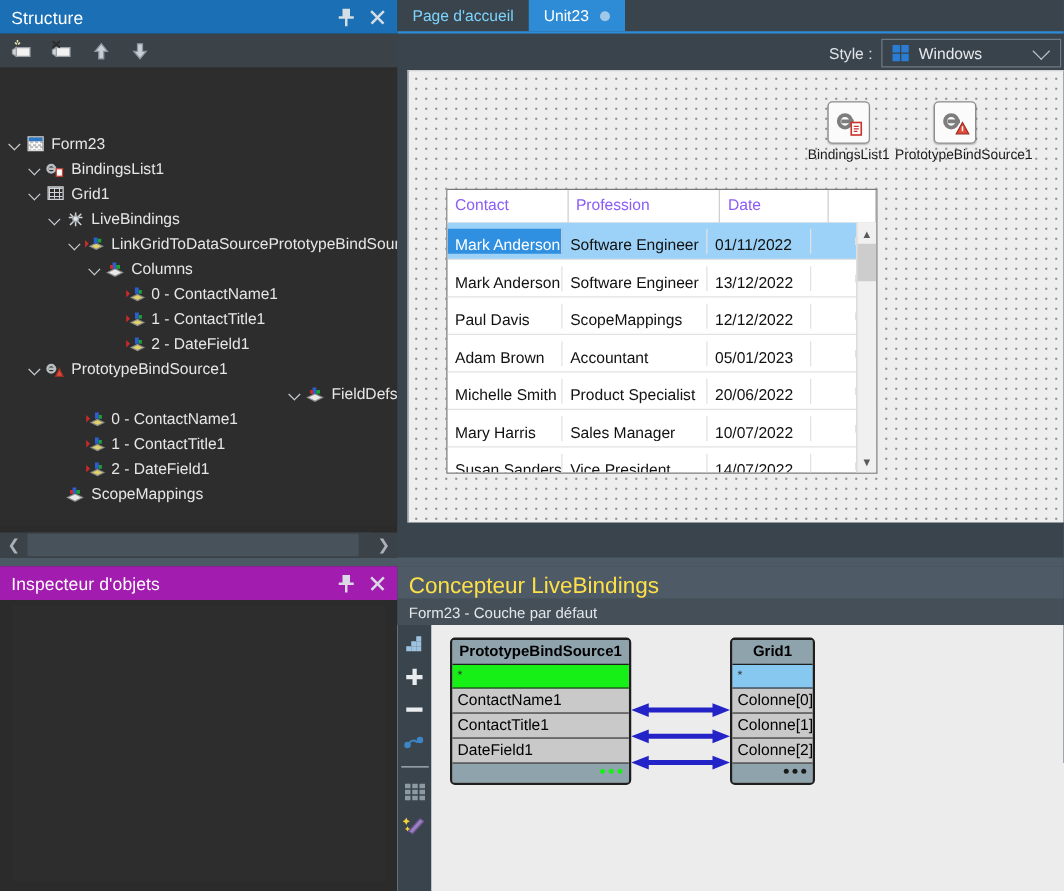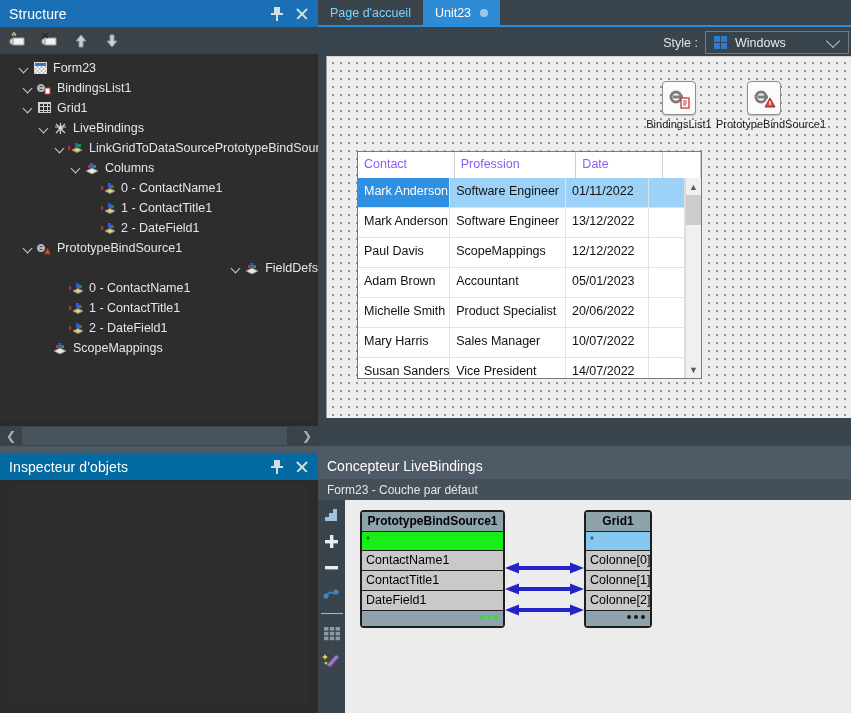--- a/index.html
+++ b/index.html
@@ -14,21 +14,21 @@
   .root{position:relative;width:851px;height:713px;}
 
   
   .panel{position:absolute;box-sizing:border-box;}
   .panel-title{
     height:27px;display:flex;align-items:center;
     padding-left:9px;font-size:14px;color:#ffffff;
     letter-spacing:.1px;
   }
   .panel-title.active{background:#1a6fb5;}
-  .panel-title.inactive{background:#0369a1;}
+  .panel-title.inactive{background:#a21caf;}
   .title-text{flex:1;}
   .title-btns{display:flex;align-items:center;gap:13px;padding-right:10px;}
   .tbtn{width:12px;height:14px;position:relative;cursor:pointer;opacity:.95;}
   .pin-ico::before{
     content:"";position:absolute;left:3px;top:0;width:6px;height:7px;
     background:#dfe4e8;
   }
   .pin-ico::after{
     content:"";position:absolute;left:5px;top:7px;width:2px;height:7px;background:#dfe4e8;
   }
@@ -137,21 +137,21 @@
     position:absolute;left:30px;top:94px;width:345px;height:228px;
     background:#ffffff;border:1px solid #7a7a7a;box-sizing:border-box;
     font-size:12px;color:#000;overflow:hidden;
   }
   .dg-head{display:flex;height:26px;background:#fff;border-bottom:1px solid #cfcfcf;}
   .dg-head .cell{
     padding:5px 0 0 6px;box-sizing:border-box;border-right:1px solid #cfcfcf;
     font-size:12.5px;color:#8b5cf6;
   }
   .dg-body{position:absolute;left:0;right:16px;top:26px;bottom:0;overflow:hidden;}
-  .dg-row{display:flex;height:29px;border-bottom:1px solid #e2e2e2;}
+  .dg-row{display:flex;height:29px;border-bottom:1px solid #e2e2e2;align-items:center;}
   .dg-row .cell{
     padding:6px 0 0 6px;box-sizing:border-box;border-right:1px solid #e2e2e2;
     font-size:12.5px;color:#111;white-space:nowrap;overflow:hidden;
   }
   .dg-row.sel{background:#9cd2f7;}
   .dg-row.sel .cell.focused{background:#2f8fe0;color:#fff;}
   .c0{width:97px;}
   .c1{width:122px;}
   .c2{width:87px;}
   .c3{width:38px;}
@@ -159,22 +159,22 @@
     position:absolute;right:0;top:26px;bottom:0;width:16px;background:#f0f0f0;
     border-left:1px solid #d6d6d6;box-sizing:border-box;
   }
   .dg-vscroll .sb-arrow{height:17px;display:flex;align-items:center;justify-content:center;
      color:#5a5a5a;font-size:9px;cursor:pointer;}
   .dg-vscroll .sb-thumb{position:absolute;top:17px;left:0;width:15px;height:30px;background:#cdcdcd;cursor:pointer;}
   .dg-vscroll .sb-arrow.down{position:absolute;bottom:0;left:0;width:15px;}
 
   
   #lbdesigner{left:318px;top:453px;width:533px;height:260px;background:#3a444c;}
-  .lb-title{height:26px;display:flex;align-items:center;padding-left:9px;
-     font-size:14px;color:#ffffff;background:#4e5b66;}
+  .lb-title{height:26px;display:flex;align-items:flex-end;padding-left:9px;
+     font-size:18px;color:#fde047;background:#4e5b66;}
   .lb-sub{height:21px;display:flex;align-items:center;padding-left:9px;
      font-size:12px;color:#e2e7ea;background:#454f58;}
   .lb-canvas{position:absolute;left:0;right:0;top:47px;bottom:0;background:#ececec;}
   .lb-tools{
     position:absolute;left:0;top:0;width:27px;bottom:0;background:#3a444c;
     display:flex;flex-direction:column;align-items:center;padding-top:7px;gap:9px;
   }
   .lb-tool{width:20px;height:17px;position:relative;cursor:pointer;}
   .lb-sep{width:22px;height:1px;background:#aeb8bf;margin:2px 0;}
   .lb-area{position:absolute;left:27px;right:0;top:0;bottom:0;overflow:hidden;}
@@ -239,21 +239,21 @@
           </svg>
       </span>
       <span class="tool-ico">
         <svg width="22" height="20" viewBox="0 0 22 20">
             <path d="M11 16 L6 10 L9 10 L9 4 L13 4 L13 10 L16 10 Z" fill="#c9cfd4" stroke="#8d969d"></path>
           </svg>
       </span>
     </div>
 
     <div class="tree" id="tree-container">
-        <div class="tnode" style="padding-left: 18px;">
+        <div class="tnode" style="padding-left: 6px; margin-top: 47px;">
           <span class="chev open"></span>
           <span class="nico">
             <span class="ic-form"></span>
           </span>
           <span class="lbl">Form23</span>
         </div>
         <div class="tnode" style="padding-left: 22px;">
           <span class="chev open"></span>
           <span class="nico"><svg width="17" height="15" viewBox="0 0 17 15">
               <g stroke="#b9bec2" stroke-width="1.9" fill="none">

